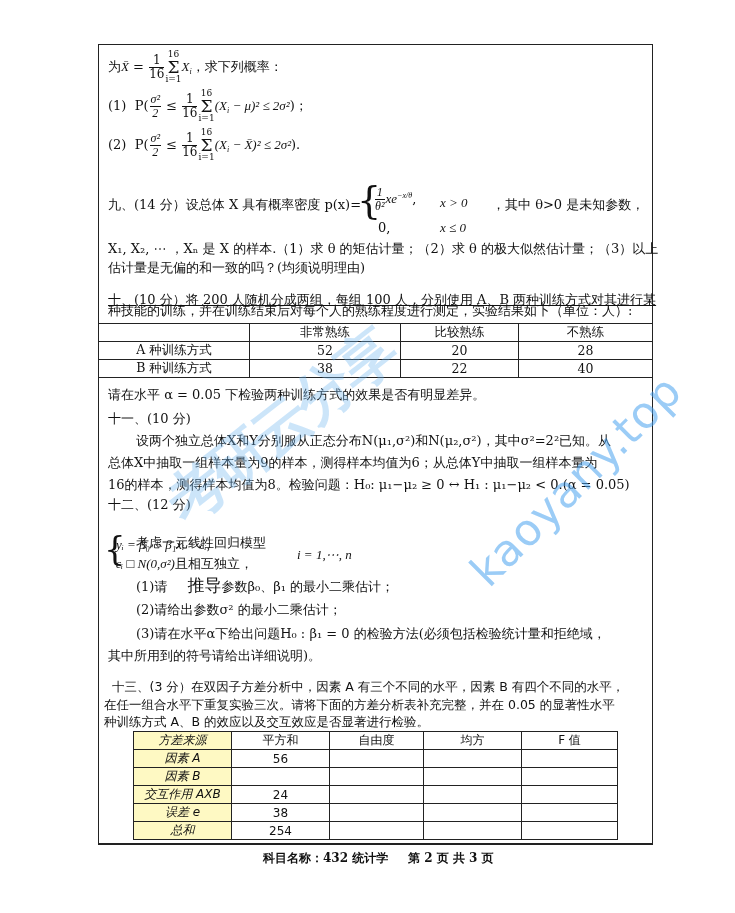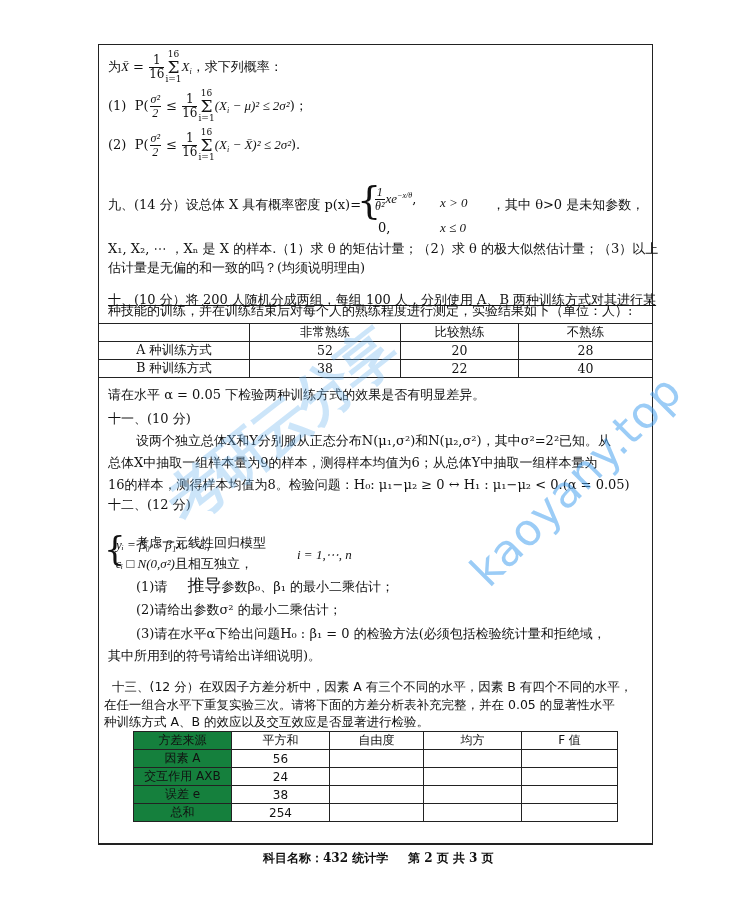--- a/index.html
+++ b/index.html
@@ -16,21 +16,21 @@
   .m { font-family: "Liberation Serif", "DejaVu Serif", serif; font-style: italic; }
   .frac { display: inline-block; vertical-align: middle; text-align: center; font-size: 12px; line-height: 13px; margin: 0 1px; }
   .frac .num { display: block; border-bottom: 1px solid #111; padding: 0 1px; }
   .frac .den { display: block; }
   .sum { display: inline-block; vertical-align: middle; text-align: center; font-size: 9px; line-height: 9px; }
   .sum .sig { display: block; font-size: 17px; line-height: 16px; }
   .brace { font-size: 38px; line-height: 40px; font-weight: 200; }
   table.grid { position: absolute; border-collapse: collapse; font-size: 12.5px; }
   table.grid td { border: 1.2px solid #222; text-align: center; padding: 0; }
   table.anova td { font-family: "DejaVu Sans", "Liberation Sans", sans-serif; font-size: 12px; }
-  table.anova td.lbl { background: #15803d; }
+  table.anova td.lbl { background: #fef9c3; font-style: italic; }
   .footer { font-size: 12px; font-weight: bold; font-family: "DejaVu Serif", serif; }
   .wm { position: absolute; color: #4aa3f0; opacity: 0.55; font-family: "DejaVu Sans", sans-serif; pointer-events: none; }
   .wm-cn { color: #6fb6f0; opacity: 0.35; font-weight: bold; }
   b.big { font-size: 17px; font-weight: normal; margin-left: 20px; }
 </style>
 </head>
 <body>
 
 <div class="frame"></div>
 
@@ -93,36 +93,43 @@
 <div class="abs t" style="left:136px; top:516px;margin-top:18px;">考虑一元线性回归模型</div>
 <div class="abs brace" style="left:104px; top:528px; font-size:34px;">{</div>
 <div class="abs t m" style="left:116px; top:536px;">yᵢ = β₀ + β₁xᵢ + εᵢ,</div>
 <div class="abs t" style="left:116px; top:555px;"><span class="m">εᵢ □ N(0,σ²)</span><span>且相互独立，</span></div>
 <div class="abs t m" style="left:297px; top:546px;">i = 1,⋯, n</div>
 <div class="abs t" style="left:136px; top:577px;"><span>(1)请</span><b class="big" style="font-family:'DejaVu Sans',sans-serif;">推导</b><span>参数β₀、β₁ 的最小二乘估计；</span></div>
 <div class="abs t" style="left:136px; top:601px;">(2)请给出参数σ² 的最小二乘估计；</div>
 <div class="abs t" style="left:136px; top:625px;">(3)请在水平α下给出问题H₀ : β₁ = 0 的检验方法(必须包括检验统计量和拒绝域，</div>
 <div class="abs t" style="left:108px; top:647px;">其中所用到的符号请给出详细说明)。</div>
 
-<div class="abs t" style="left:112px; top:678px; font-family:'DejaVu Sans',sans-serif; font-size:12.5px;">十三、(12 分）在双因子方差分析中，因素 A 有三个不同的水平，因素 B 有四个不同的水平，</div>
+<div class="abs t" style="left:112px; top:678px; font-family:'DejaVu Sans',sans-serif; font-size:12.5px;">十三、(3 分）在双因子方差分析中，因素 A 有三个不同的水平，因素 B 有四个不同的水平，</div>
 <div class="abs t" style="left:104px; top:696px; font-family:'DejaVu Sans',sans-serif; font-size:12.5px;">在任一组合水平下重复实验三次。请将下面的方差分析表补充完整，并在 0.05 的显著性水平</div>
 <div class="abs t" style="left:104px; top:713px; font-family:'DejaVu Sans',sans-serif; font-size:12.5px;">种训练方式 A、B 的效应以及交互效应是否显著进行检验。</div>
 
 <table class="grid anova" style="left:133px; top:731px; width:485px;">
   <tbody>
       <tr style="height:18px;">
     <td class="lbl" style="width:97px;">方差来源</td>
     <td style="width:97px;">平方和</td>
     <td style="width:93px;">自由度</td>
     <td style="width:97px;">均方</td>
     <td>F 值</td>
   </tr>
   <tr style="height:18px;">
     <td class="lbl">因素 A</td>
     <td>56</td>
+    <td></td>
+    <td></td>
+    <td></td>
+  </tr>
+  <tr style="height:18px;">
+    <td class="lbl">因素 B</td>
+    <td></td>
     <td></td>
     <td></td>
     <td></td>
   </tr>
   <tr style="height:18px;">
     <td class="lbl">交互作用 AXB</td>
     <td>24</td>
     <td></td>
     <td></td>
     <td></td>

